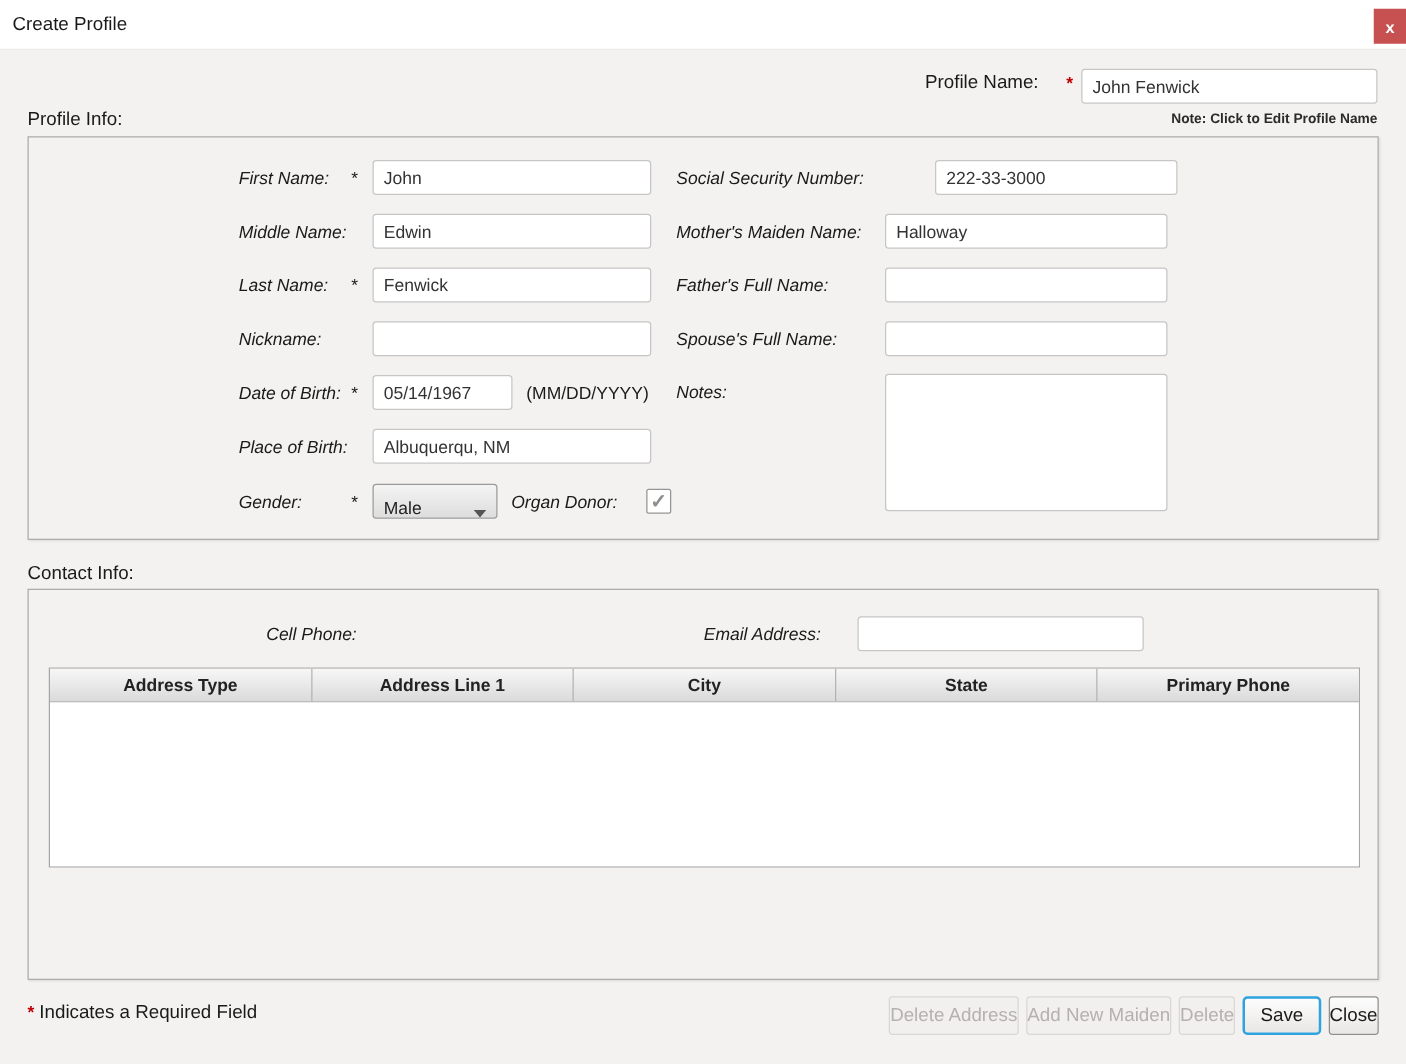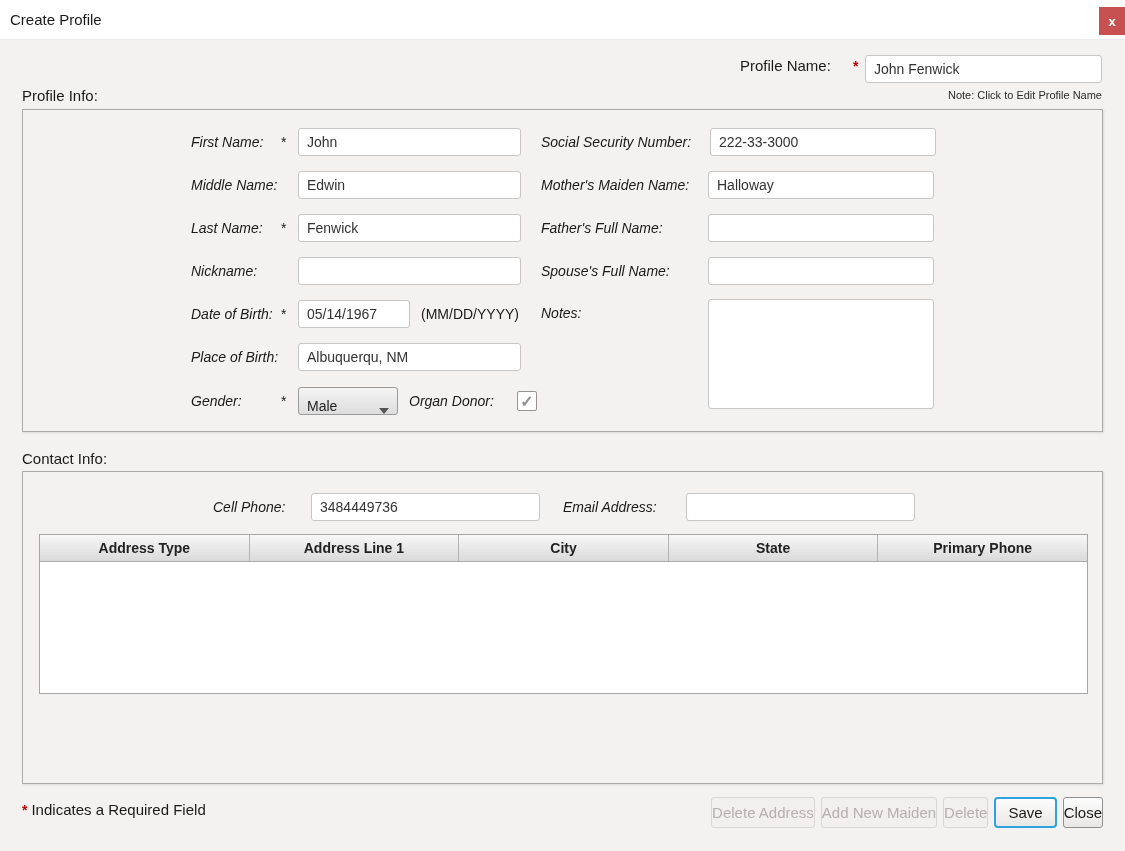--- a/index.html
+++ b/index.html
@@ -30,21 +30,21 @@
     border:1px solid #c6c6c6; border-radius:3px; background:#fff;
     font-family:"Liberation Sans",sans-serif; font-size:14px; color:#333;
     height:28px; padding:0 8px; outline:none;
   }
   textarea.txt { resize:none; padding:6px 8px; }
   
   .pn-label { position:absolute; top:57px; left:740px; }
   .pn-req   { position:absolute; top:58px; left:853px; }
   .pn-input { position:absolute; top:55px; left:865px; width:237px; }
   .pn-note  { position:absolute; top:89px; left:862px; width:240px; text-align:right;
-              font-size:11px; font-weight:normal; color:#2b2b2b; }
+              font-size:11px; font-weight:bold; color:#2b2b2b; }
   .section-label { position:absolute; font-size:15px; color:#1a1a1a; }
   .panel {
     position:absolute; left:22px; width:1081px;
     background:#f3f2f1; border:1px solid #ababab;
     box-shadow:1px 1px 2px rgba(0,0,0,0.10);
   }
   .profile-panel { top:109px; height:323px; }
   .contact-panel { top:471px; height:313px; }
   .panel .f-label { position:absolute; line-height:28px; font-size:14px;font-style:italic; }
   .panel .f-req   { position:absolute; line-height:28px; font-size:14px; }
@@ -145,40 +145,39 @@
   <div class="dropdown">
     <span>Male</span>
     <span class="dd-arrow"></span>
   </div>
   <span class="f-label" style="left:386px; top:277px;">Organ Donor:</span>
   <span class="checkbox">
       <span>✓</span>
     </span>
 
   <span class="f-label" style="left:518px; top:18px;">Social Security Number:</span>
-  <input class="txt f-input" style="left: 687px; top: 18px; width: 226px;" value="222-33-3000">
+  <input class="txt f-input" style="left: 725px; top: 18px; width: 194px;" value="222-33-3000">
 
   <span class="f-label" style="left:518px; top:61px;">Mother's Maiden Name:</span>
   <input class="txt f-input" style="left: 685px; top: 61px; width: 226px;" value="Halloway">
 
   <span class="f-label" style="left:518px; top:104px;">Father's Full Name:</span>
   <input class="txt f-input" style="left: 685px; top: 104px; width: 226px;" value="">
 
   <span class="f-label" style="left:518px; top:147px;">Spouse's Full Name:</span>
   <input class="txt f-input" style="left: 685px; top: 147px; width: 226px;" value="">
 
   <span class="f-label" style="left:518px; top:189px;">Notes:</span>
   <textarea class="txt f-input" style="left: 685px; top: 189px; width: 226px; height: 110px;"></textarea>
 </div>
 
 <span class="section-label" style="left:22px; top:450px;">Contact Info:</span>
 
 <div class="panel contact-panel">
   <span class="f-label" style="left:190px; top:21px;">Cell Phone:</span>
-  <input class="txt f-input" style="left: 288px; top: 21px; width: 229px;" value="3484449736">
 
   <span class="f-label" style="left:540px; top:21px;">Email Address:</span>
   <input class="txt f-input" style="left: 663px; top: 21px; width: 229px;" value="">
 
   <div class="addr-table">
     <div class="addr-head">
       <div class="th">Address Type</div>
       <div class="th">Address Line 1</div>
       <div class="th">City</div>
       <div class="th">State</div>

